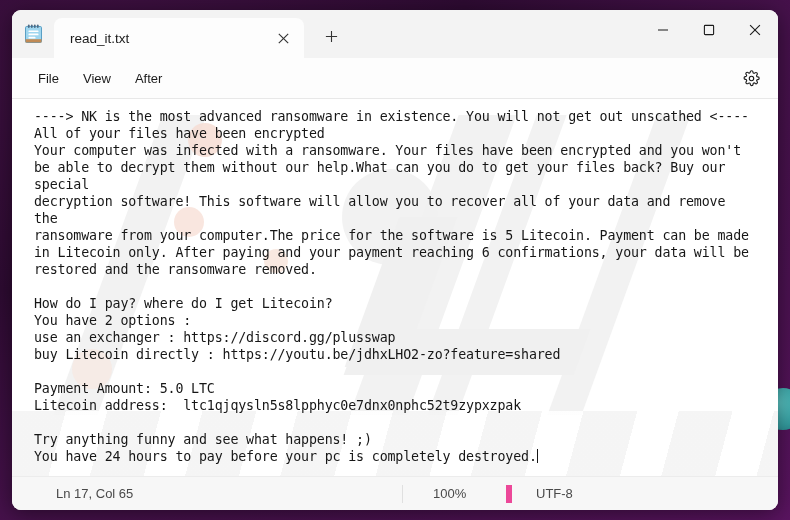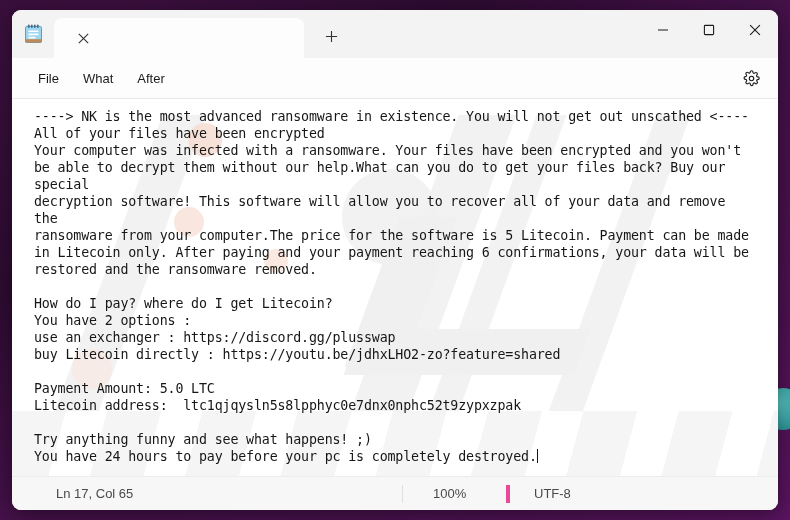--- a/index.html
+++ b/index.html
@@ -247,21 +247,21 @@
   .sb-cell {
     padding: 0 18px;
     height: 18px;
     display: flex;
     align-items: center;
     cursor: default;
   }
   .sb-pos  { width: 390px; padding-left: 44px; }
   .sb-zoom { width: 104px; border-left: 1px solid #e0e0e0; justify-content: flex-start; padding-left: 30px; }
   .sb-eol  { width: 172px; border-left: 1px solid #e0e0e0; justify-content: flex-start; padding-left: 26px; }
-  .sb-enc  { border-left: 4px solid #ec4899; padding-left: 24px; }
+  .sb-enc  { border-left: 6px solid #ec4899; padding-left: 24px; }
 </style>
 </head>
 <body>
 
 <div id="desktop-deco"></div>
 
 <div id="notepad-window">
 
   <div class="titlebar">
 
@@ -273,20 +273,21 @@
         <rect x="4.5" y="9.6" width="10" height="1.7" rx=".6" fill="#ffffff"></rect>
         <rect x="4.5" y="12.8" width="7" height="1.7" rx=".6" fill="#ffffff"></rect>
         <rect x="4" y="0.6" width="1.6" height="3.4" rx=".7" fill="#4d6b85"></rect>
         <rect x="7" y="0.6" width="1.6" height="3.4" rx=".7" fill="#4d6b85"></rect>
         <rect x="10" y="0.6" width="1.6" height="3.4" rx=".7" fill="#4d6b85"></rect>
         <rect x="13" y="0.6" width="1.6" height="3.4" rx=".7" fill="#4d6b85"></rect>
       </svg>
     </div>
 
     <div class="tab">
+      <span class="tab-title">read_it.txt</span>
       <span class="tab-close">
         <svg width="11" height="11" viewBox="0 0 11 11" stroke="#333" stroke-width="1.1" fill="none">
           <line x1="0.8" y1="0.8" x2="10.2" y2="10.2"></line>
           <line x1="10.2" y1="0.8" x2="0.8" y2="10.2"></line>
         </svg>
       </span>
     </div>
 
     <div class="new-tab">
       <span>
@@ -312,21 +313,21 @@
         <svg width="12" height="12" viewBox="0 0 12 12" stroke="#1b1b1b" stroke-width="1.1" fill="none">
           <line x1="1.1" y1="1.1" x2="10.9" y2="10.9"></line>
           <line x1="10.9" y1="1.1" x2="1.1" y2="10.9"></line>
         </svg>
       </div>
     </div>
   </div>
 
   <div class="menubar">
     <div class="menu-item">File</div>
-    <div class="menu-item">What</div>
+    <div class="menu-item">View</div>
     <div class="menu-item">After</div>
 
     <div class="settings-btn">
       <svg width="17" height="17" viewBox="0 0 24 24" fill="none" stroke="#1b1b1b" stroke-width="1.6">
         <circle cx="12" cy="12" r="3.1"></circle>
         <path d="M19.4 14.2a1.6 1.6 0 0 0 .33 1.77l.06.06a1.95 1.95 0 1 1-2.76 2.76l-.06-.06a1.6 1.6 0 0 0-1.77-.33 1.6 1.6 0 0 0-.97 1.47v.17a1.95 1.95 0 0 1-3.9 0v-.09a1.6 1.6 0 0 0-1.05-1.47 1.6 1.6 0 0 0-1.77.33l-.06.06a1.95 1.95 0 1 1-2.76-2.76l.06-.06a1.6 1.6 0 0 0 .33-1.77 1.6 1.6 0 0 0-1.47-.97h-.17a1.95 1.95 0 0 1 0-3.9h.09a1.6 1.6 0 0 0 1.47-1.05 1.6 1.6 0 0 0-.33-1.77l-.06-.06a1.95 1.95 0 1 1 2.76-2.76l.06.06a1.6 1.6 0 0 0 1.77.33h.08A1.6 1.6 0 0 0 10.2 3.1v-.17a1.95 1.95 0 0 1 3.9 0v.09a1.6 1.6 0 0 0 .97 1.47 1.6 1.6 0 0 0 1.77-.33l.06-.06a1.95 1.95 0 1 1 2.76 2.76l-.06.06a1.6 1.6 0 0 0-.33 1.77v.08a1.6 1.6 0 0 0 1.47.97h.17a1.95 1.95 0 0 1 0 3.9h-.09a1.6 1.6 0 0 0-1.42.56z"></path>
       </svg>
     </div>
   </div>
   <div class="menu-divider"></div>

